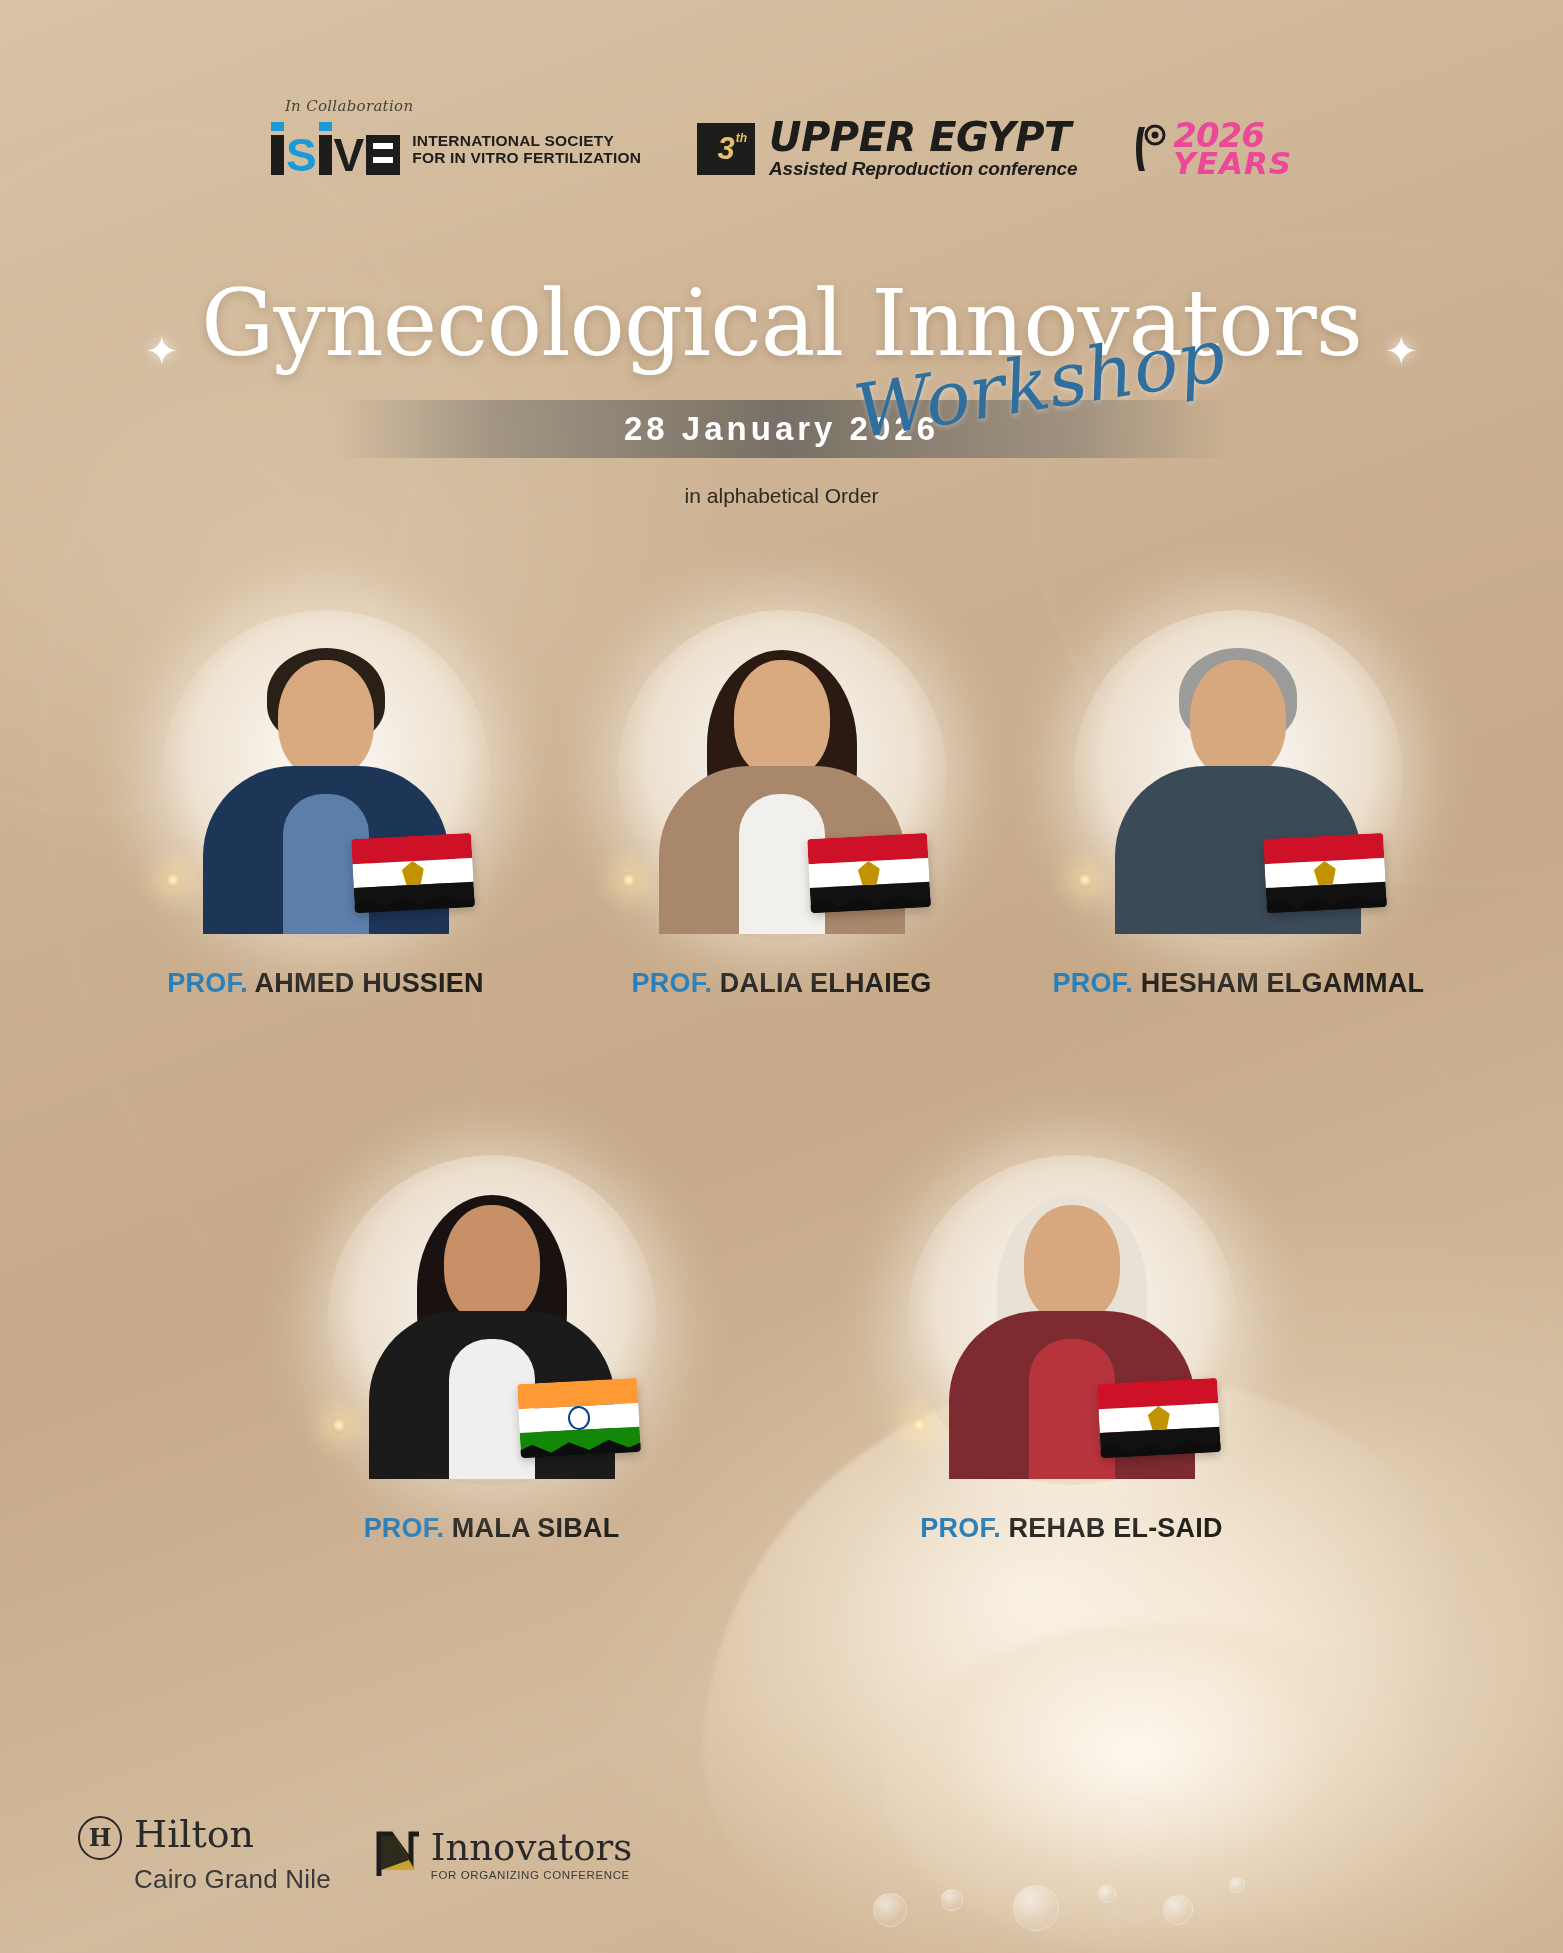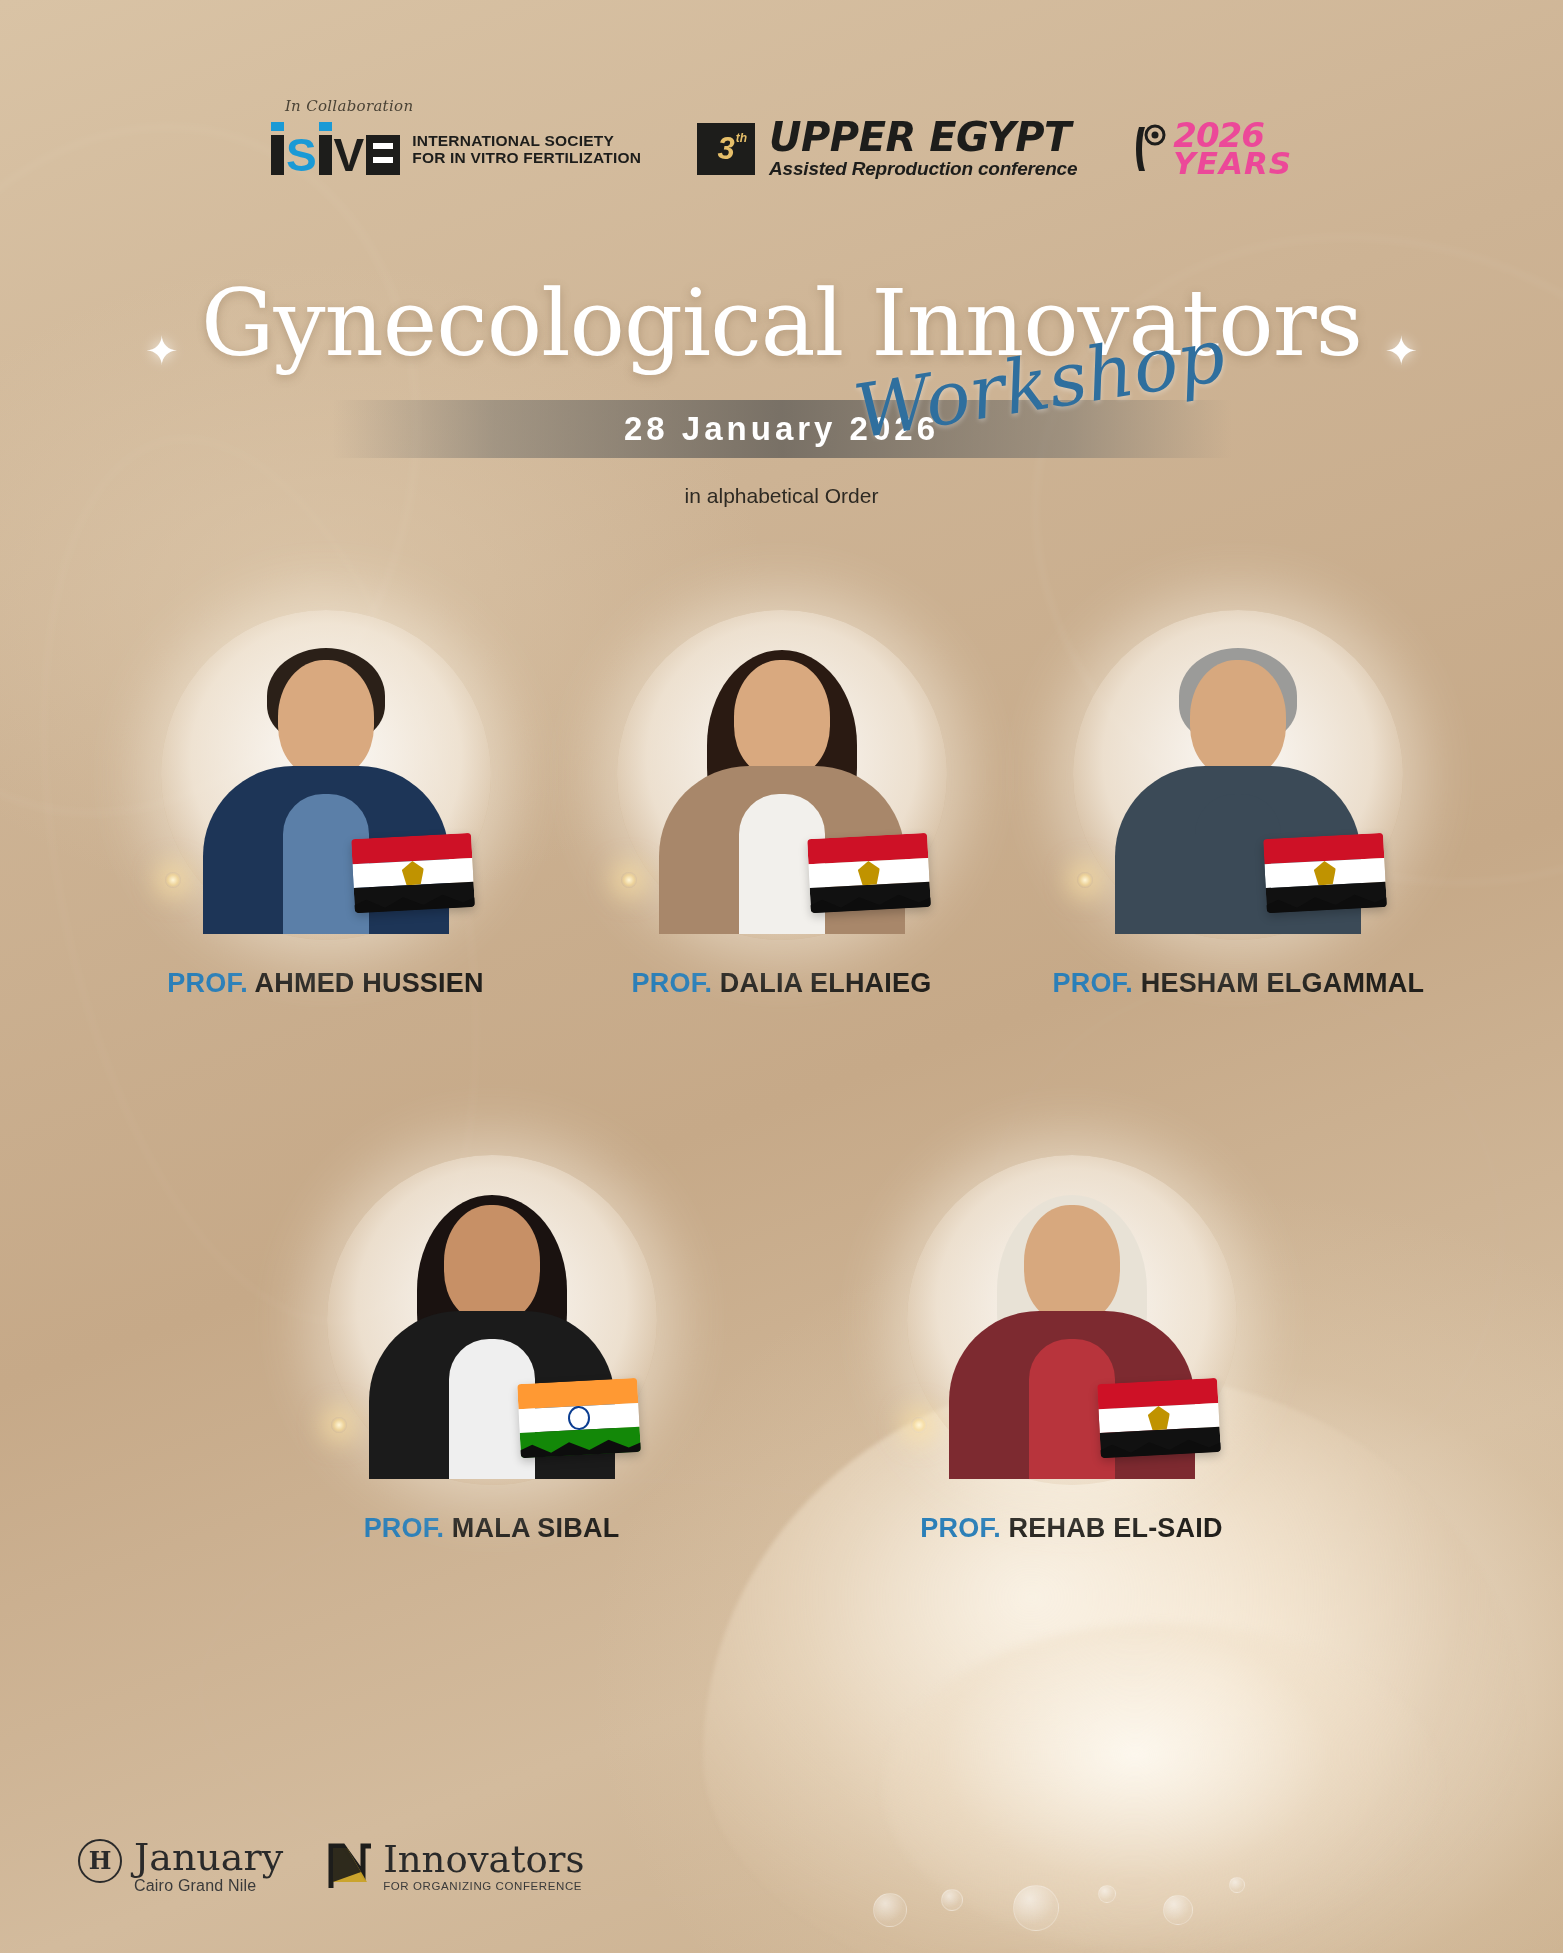--- a/index.html
+++ b/index.html
@@ -228,21 +228,21 @@
   .footer { position:absolute; left: 78px; bottom: 58px; display:flex; align-items:center; gap: 44px; }
   .hilton { display:flex; align-items:flex-start; gap: 12px; }
   .hilton .hmark {
     width: 44px; height: 44px; border-radius: 50%;
     border: 2.5px solid #2a2a2a; display:flex; align-items:center; justify-content:center;
     font-family:"DejaVu Serif", serif; font-weight:700; font-size: 24px; color:#2a2a2a;
     position: relative; overflow: hidden;
   }
   .hilton .hmark::before { content:""; position:absolute; left:-6px; top:-8px; width:22px; height:60px; background:#2a2a2a; transform: rotate(22deg); opacity:.0; }
   .hilton .htxt .h1 { font-family:"DejaVu Serif", serif; font-size: 38px; color:#2a2a2a; line-height: .95; }
-  .hilton .htxt .h2 { font-size: 16px; color:#3a3a3a; letter-spacing:.2px; margin-top: 2px; }
+  .hilton .htxt .h2 { font-size: 26px; color:#3a3a3a; letter-spacing:.2px; margin-top: 12px; }
   .innov { display:flex; align-items:flex-start; gap: 10px; }
   .innov .imark { width: 46px; height: 48px; position: relative; }
   .innov .itxt .i1 { font-family:"DejaVu Serif", serif; font-size: 37px; color:#2a2a2a; line-height:.95; }
   .innov .itxt .i2 { font-size: 11.5px; color:#3a3a3a; letter-spacing: .6px; margin-top: 3px; }
 </style>
 </head>
 <body>
 
 <div class="swirl s1"></div>
 <div class="swirl s2"></div>
@@ -410,21 +410,21 @@
         </span>
       </div>
       <div class="name"><span class="pfx">PROF.</span> <span>REHAB EL-SAID</span></div>
     </div>
   </div>
 
 <div class="footer">
   <div class="hilton">
     <span class="hmark">H</span>
     <span class="htxt">
-      <div class="h1">January</div>
+      <div class="h1">Hilton</div>
       <div class="h2">Cairo Grand Nile</div>
     </span>
   </div>
   <div class="innov">
     <span class="imark">
       <svg width="46" height="48" viewBox="0 0 46 48" aria-hidden="true">
         <path d="M4 46 L4 4 L16 4 L36 32 L36 4 L44 4" fill="none" stroke="#1d1d1b" stroke-width="5" stroke-linejoin="miter"></path>
         <path d="M6 6 L20 6 L40 40 L6 40 Z" fill="#c9a227" opacity="0.95"></path>
         <path d="M6 6 L20 6 L34 30 L6 40 Z" fill="#1d1d1b" opacity="0.9"></path>
       </svg>

